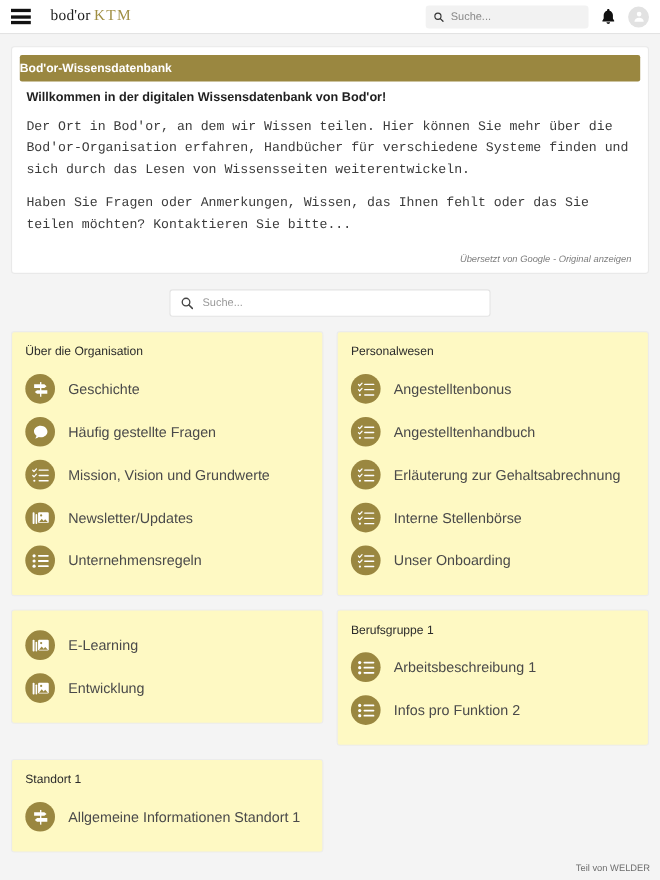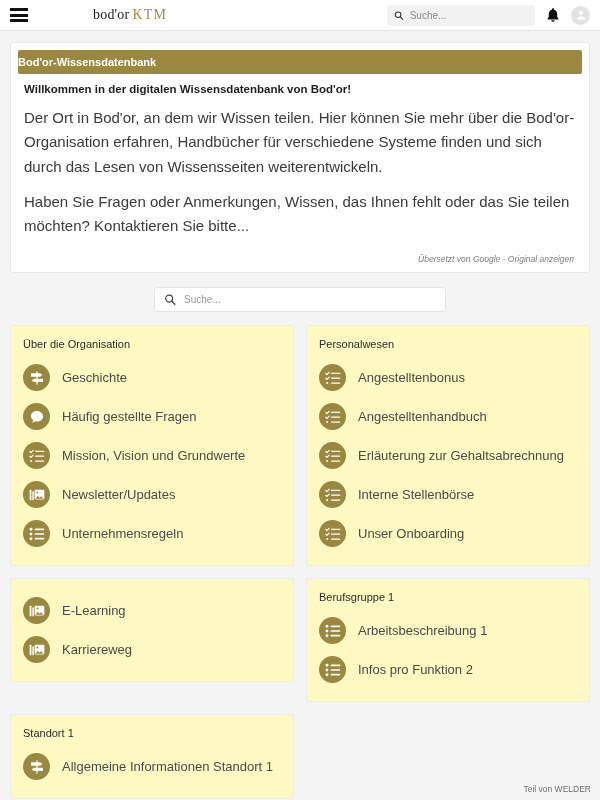--- a/index.html
+++ b/index.html
@@ -20,21 +20,20 @@
 
   
   .topbar {
     height: 31px;
     background: #ffffff;
     border-bottom: 1px solid #e3e3e3;
     display: flex;
     align-items: center;
     padding: 0 10px;
     position: relative;
-    gap: 47px;
   }
 
   .hamburger {
     width: 18px;
     height: 14px;
     display: flex;
     flex-direction: column;
     justify-content: space-between;
     cursor: pointer;
     margin-right: 18px;
@@ -113,24 +112,25 @@
     border-radius: 2px;
   }
   .welcome-body { padding: 9px 6px 2px 6px; }
   .welcome-head {
     font-size: 11.5px;
     font-weight: bold;
     color: #1f1f1f;
     margin-bottom: 11px;
   }
   .welcome-p {
-    font-size: 15px;
+    font-size: 12px;
     line-height: 1.62;
     color: #3b3b3b;
     margin-bottom: 11px;
+    font-family: Liberation Mono, monospace;
   }
   .welcome-p:last-of-type { margin-bottom: 16px; }
   .translate-note {
     font-size: 8.5px;
     font-style: italic;
     color: #7d7d7d;
     text-align: right;
     padding-right: 2px;
   }
 
@@ -411,21 +411,21 @@
         <a class="card-link">
           <span class="icon-circle">
             <svg width="16" height="16" viewBox="0 0 24 24">
               <rect x="1" y="4" width="2.6" height="16" rx="1" fill="white"></rect>
               <rect x="5" y="6.5" width="2.2" height="13.5" rx="1" fill="white"></rect>
               <rect x="8.4" y="4" width="14.6" height="14.6" rx="1.6" fill="white"></rect>
               <circle cx="12.6" cy="8.4" r="1.5" fill="#9a8740"></circle>
               <path d="M9.6 17.6l3.8-4.6 2.6 3 2.1-2.3 3.8 3.9z" fill="#9a8740"></path>
             </svg>
           </span>
-          <span class="card-link-label">Karriereweg</span>
+          <span class="card-link-label">Entwicklung</span>
         </a>
       </div>
       <div class="card">
         <div class="card-title">Berufsgruppe 1</div>
         <a class="card-link">
           <span class="icon-circle">
             <svg width="16" height="16" viewBox="0 0 24 24">
               <circle cx="3" cy="5" r="2.2" fill="white"></circle>
               <circle cx="3" cy="12" r="2.2" fill="white"></circle>
               <circle cx="3" cy="19" r="2.2" fill="white"></circle>

